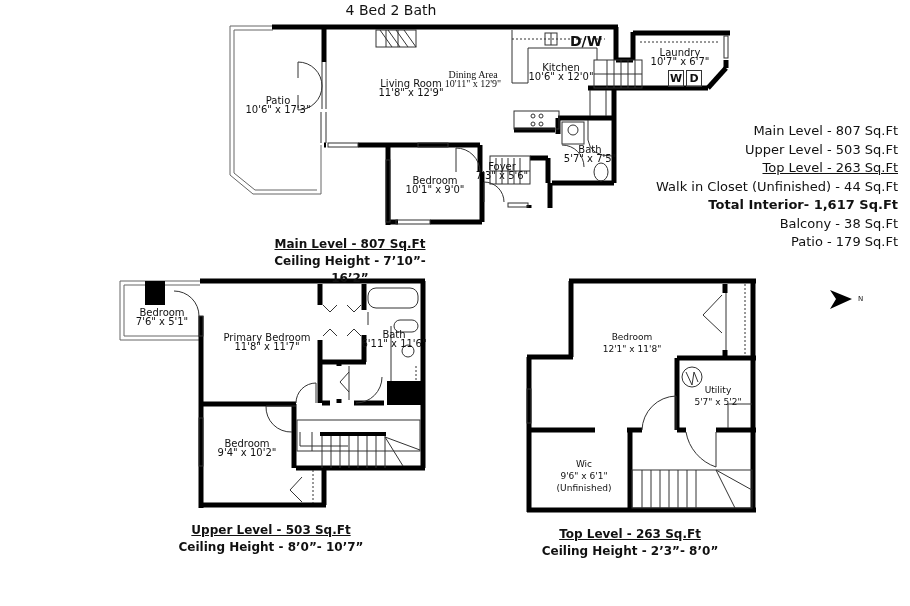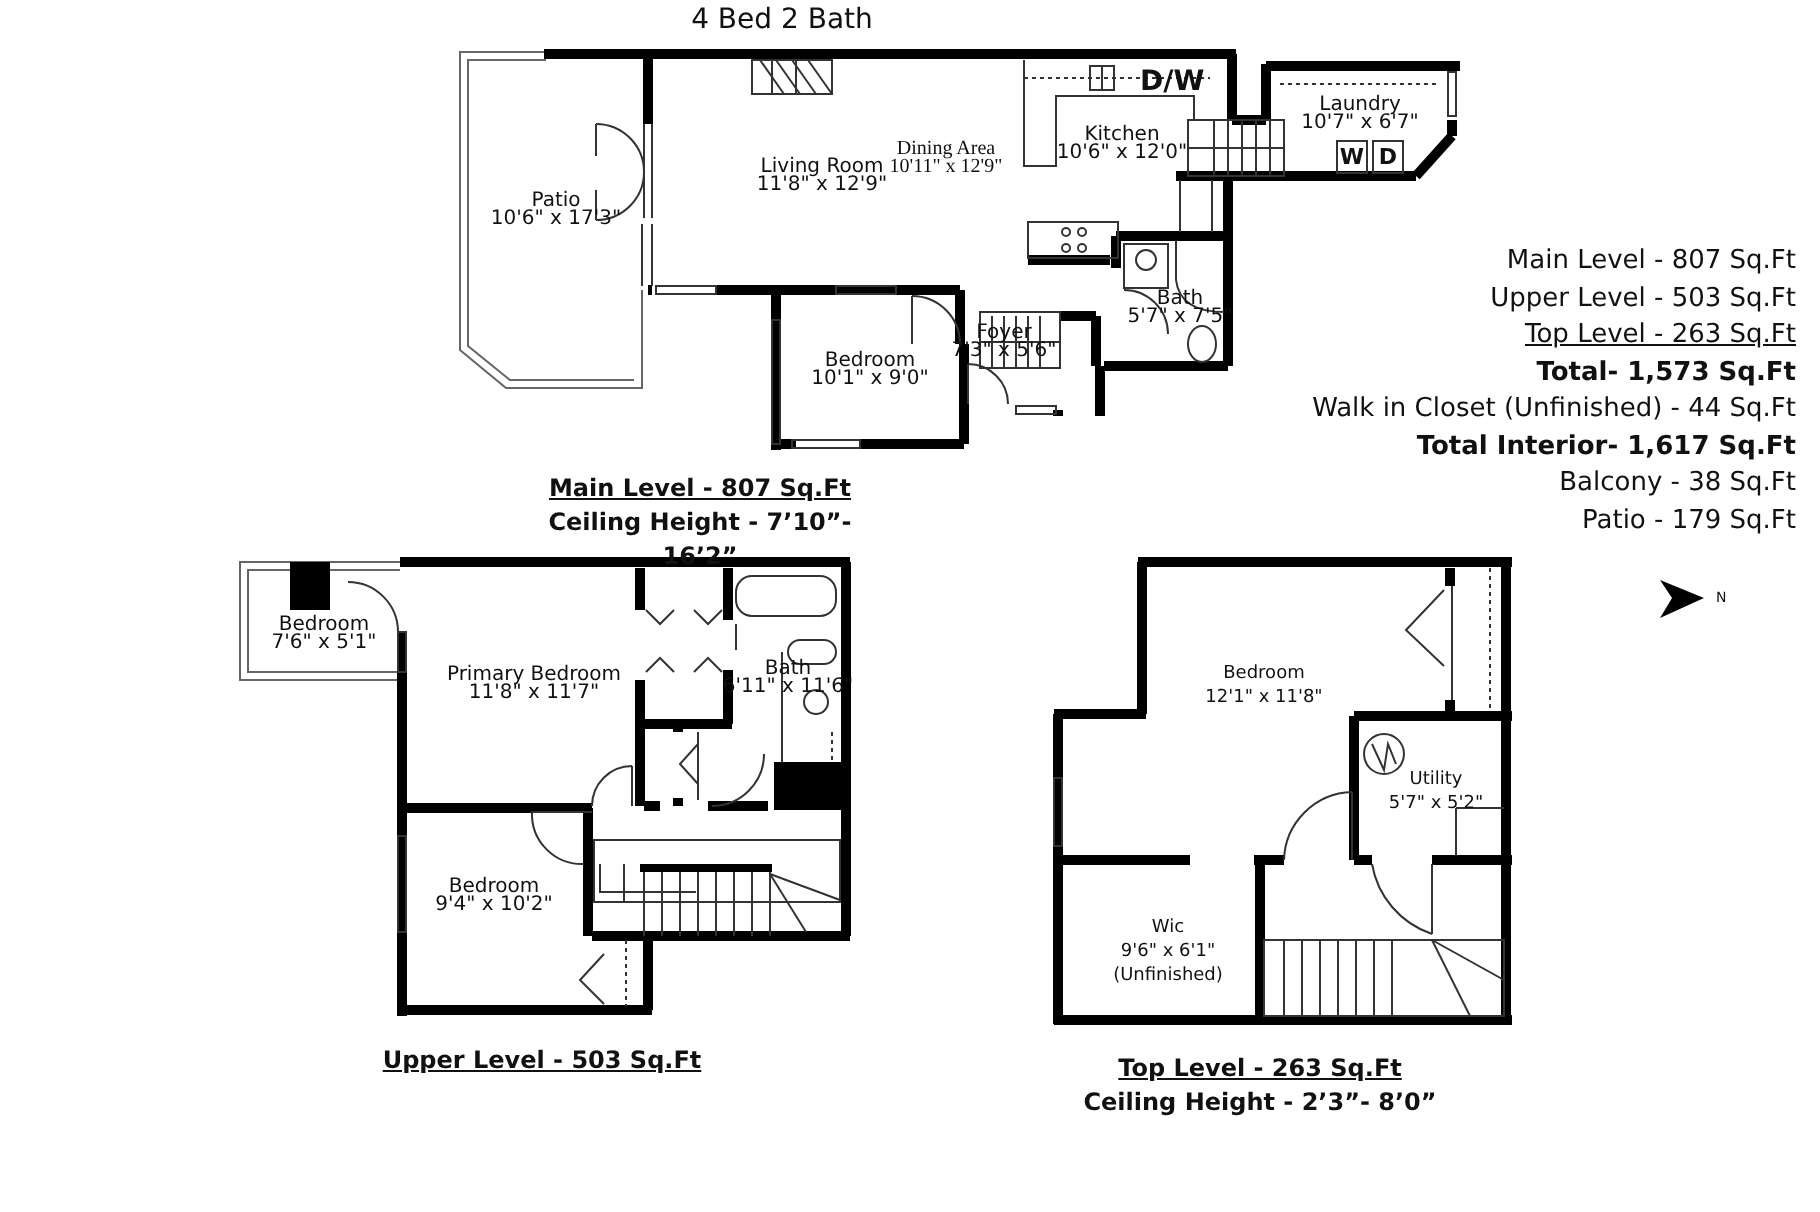--- a/index.html
+++ b/index.html
@@ -313,28 +313,28 @@
     <div>9'6" x 6'1"</div>
     <div>(Unfinished)</div>
 </div>
 
 <div class="caption" style="left:260px; top:236px; width:180px;">
   <div class="lvl">Main Level - 807 Sq.Ft</div>
   <div>Ceiling Height - 7’10”- 16’2”</div>
 </div>
 <div class="caption" style="left:176px; top:522px; width:190px;">
   <div class="lvl">Upper Level - 503 Sq.Ft</div>
+  <div>Ceiling Height - 8’0”- 10’7”</div>
 </div>
 <div class="caption" style="left:540px; top:526px; width:180px;">
   <div class="lvl">Top Level - 263 Sq.Ft</div>
   <div>Ceiling Height - 2’3”- 8’0”</div>
 </div>
 
 <div class="summary">
   <div>Main Level - 807 Sq.Ft</div>
   <div>Upper Level - 503 Sq.Ft</div>
   <div class="ul">Top Level - 263 Sq.Ft</div>
-  <div class="bold">Total- 1,573 Sq.Ft</div>
   <div>Walk in Closet (Unfinished) - 44 Sq.Ft</div>
   <div class="bold">Total Interior- 1,617 Sq.Ft</div>
   <div>Balcony - 38 Sq.Ft</div>
   <div>Patio - 179 Sq.Ft</div>
 </div>
 
 </body></html>

